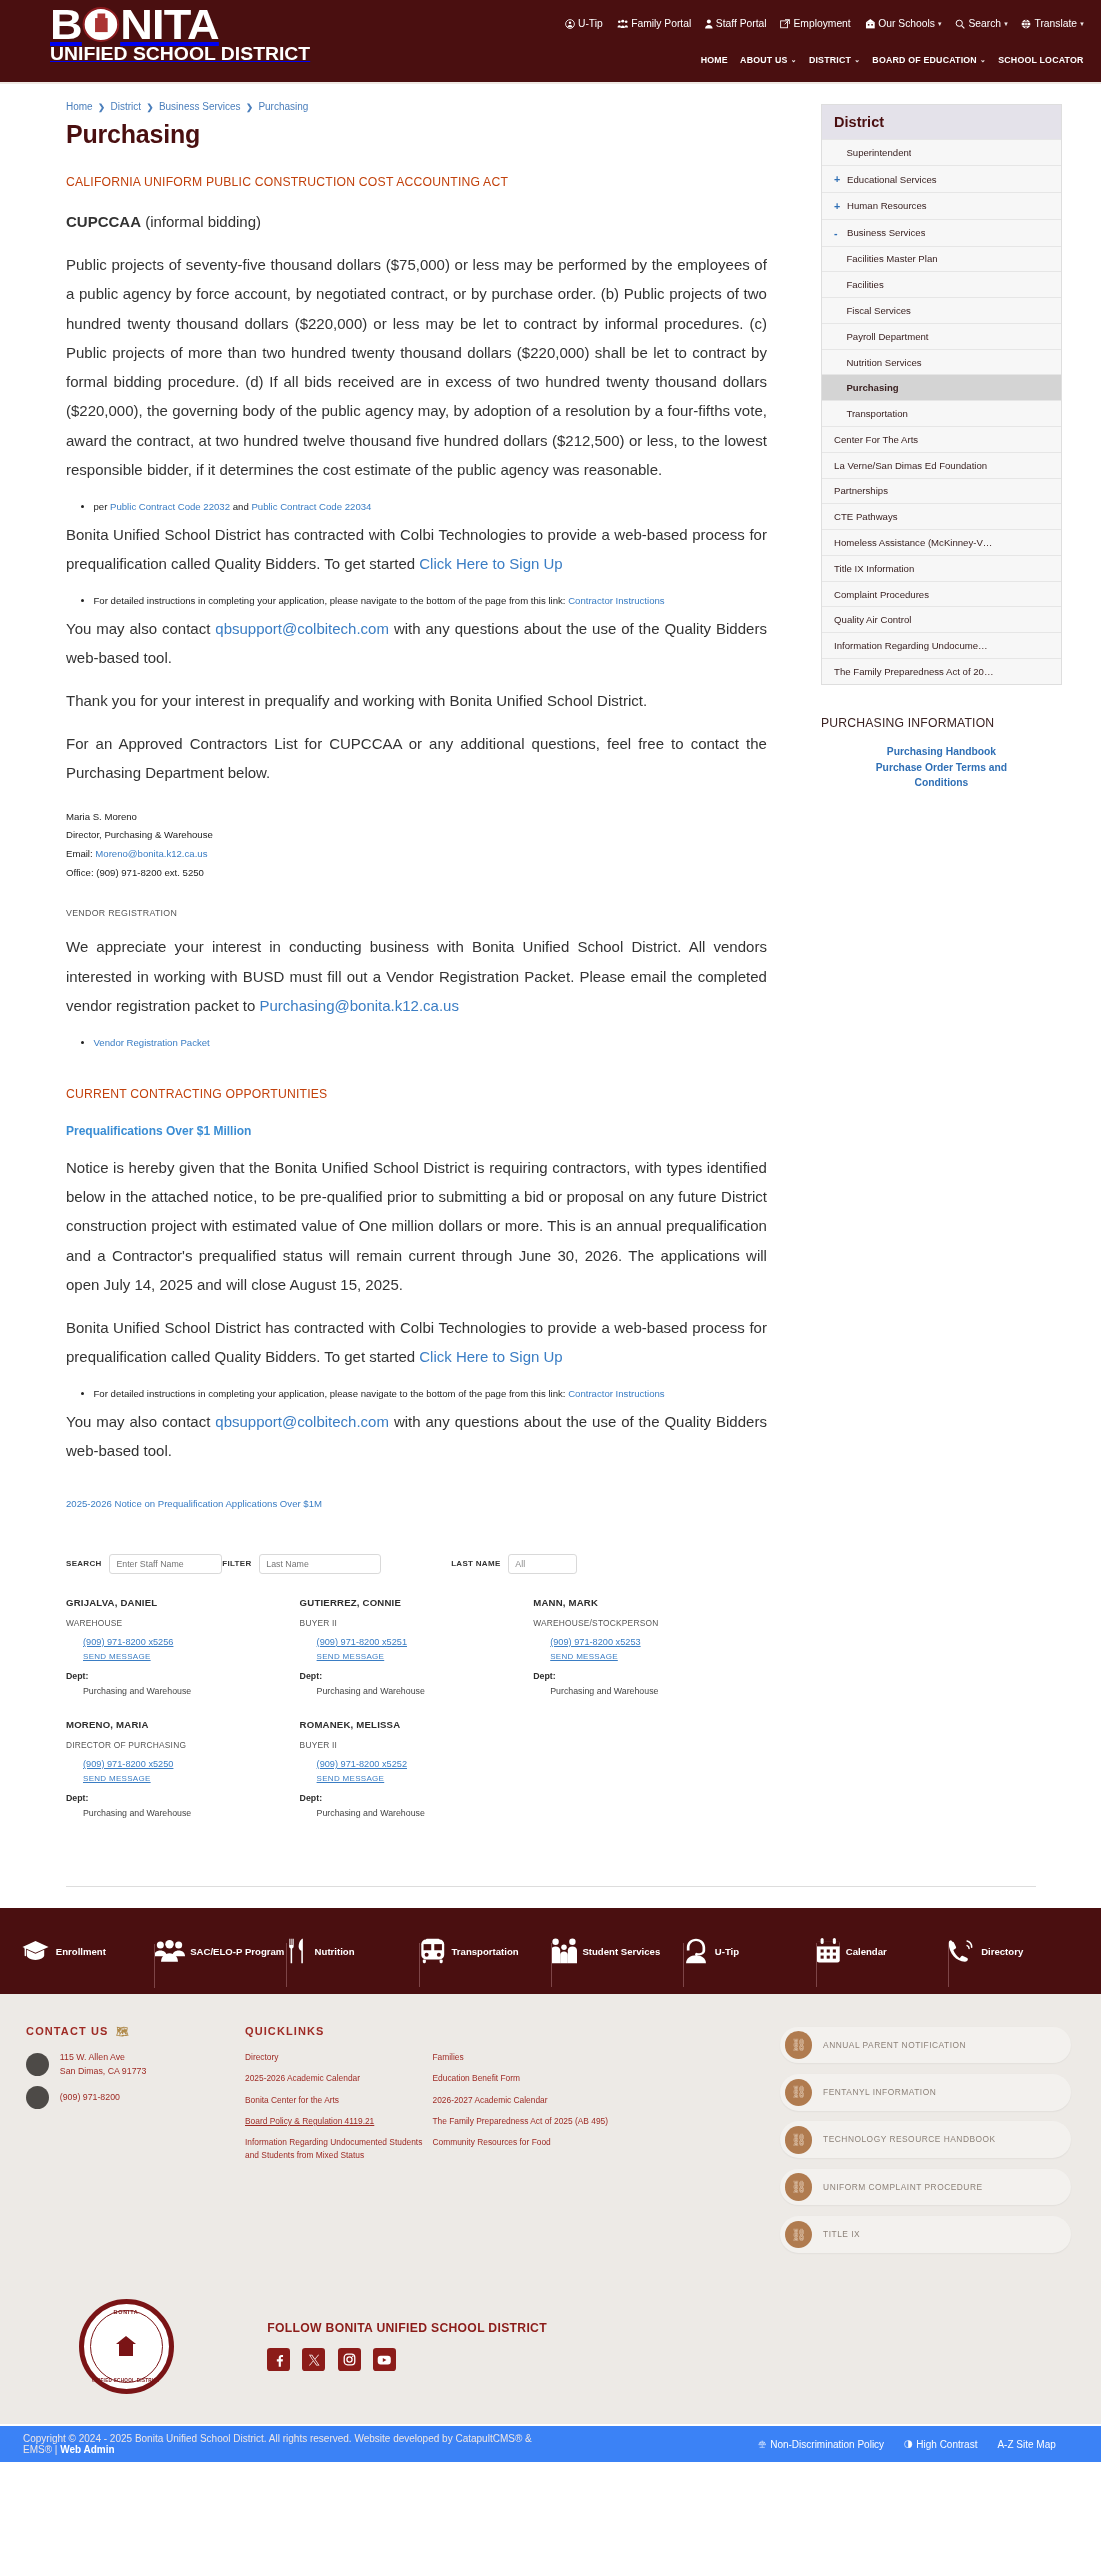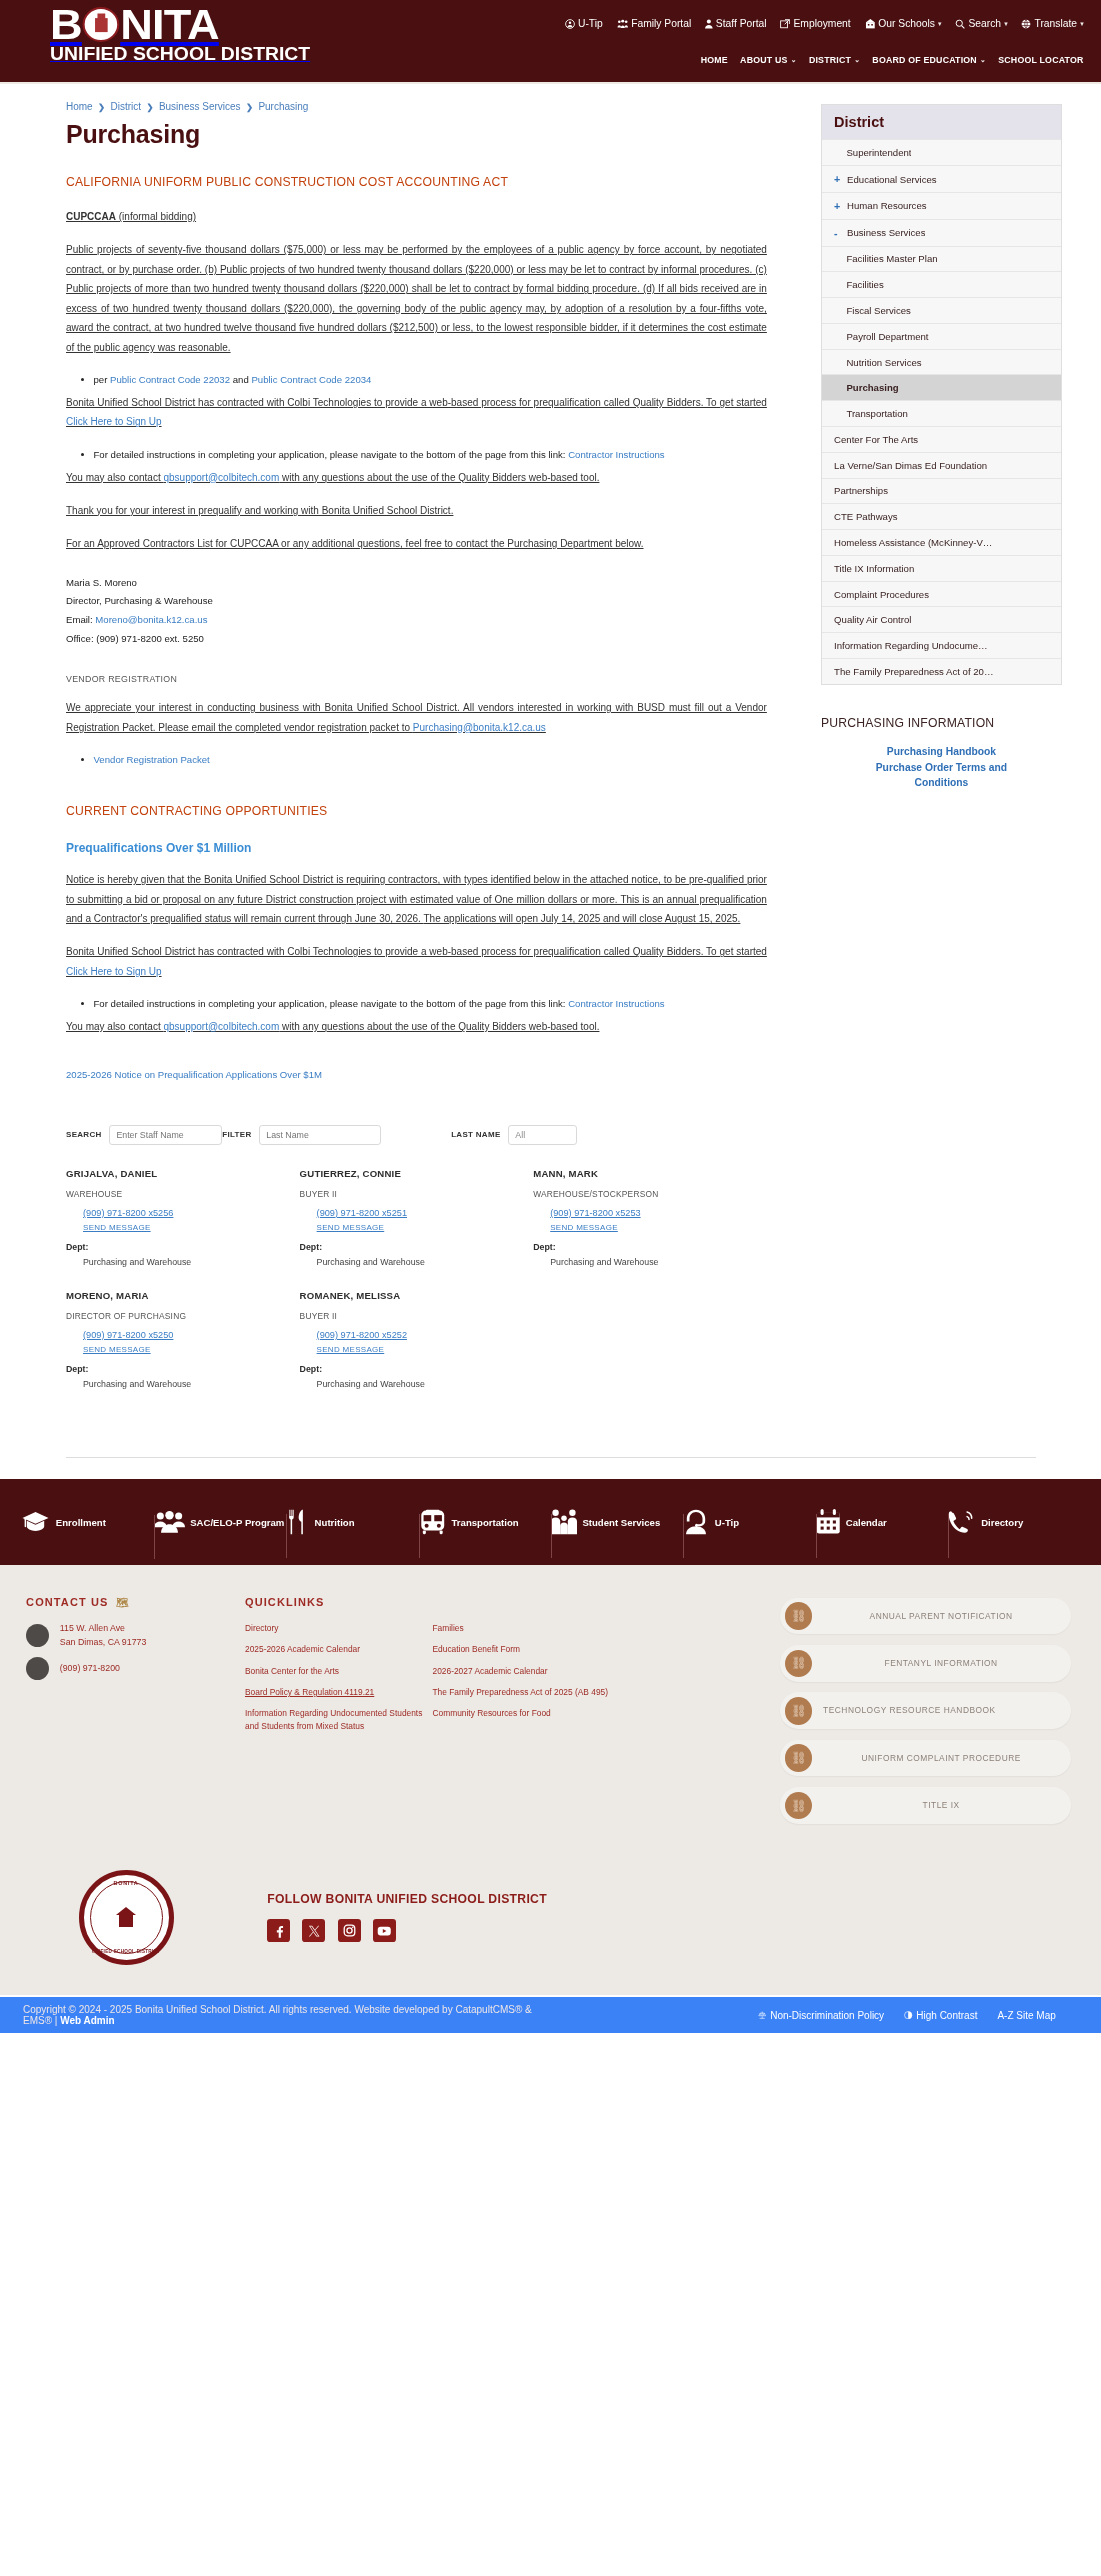--- a/index.html
+++ b/index.html
@@ -88,21 +88,21 @@
     font-size: 25px; color:#4a0f10; font-weight:bold;
     margin: 3.1px 0 26px 0; letter-spacing:-0.2px;
   }
 
   h2.sec-head {
     font-size: 12.2px; font-weight: normal; color:#c2410c;
     letter-spacing: 0.2px; margin: 0 0 18.4px 0;
   }
   h2.sec-head.spaced { margin-top: 34px; }
 
-  p.body { font-size: 10px; line-height: 1.95; color:#333; margin: 0 0 13.8px 0; text-align: justify; text-decoration: underline;}
+  p.body { font-size: 15px; line-height: 1.95; color:#333; margin: 0 0 13.8px 0; text-align: justify;}
   .bold { font-weight: bold; }
   a.link { color:#3a7dc4; text-decoration:none; }
 
   ul.bullets { margin: 0 0 3.1px 0; padding-left: 27.5px; }
   ul.bullets li { font-size:9.6px; line-height:1.95; margin-bottom:1.5px; }
 
   .contact-block { font-size: 9.6px; line-height: 1.95; margin: 20px 0 26px 0;}
   .vendor-head { font-size:8.8px; color:#555; letter-spacing:0.3px; margin: 26px 0 13.8px 0;}
 
   h3.blue-head { color:#3a8dd4; font-size:12px; font-weight:bold; margin: 23px 0 15.3px 0;}
@@ -192,21 +192,21 @@
     display:flex; align-items:center; gap:10.7px;
     background:#f3f1ee; border-radius: 18.4px; padding: 4.6px 12.2px 4.6px 4.6px;
     margin-bottom: 10.7px; width: 291px; margin-left: auto; margin-right: 7.7px;
     box-shadow: 0 0.8px 1.5px rgba(0,0,0,.06);
     text-decoration:none;
   }
   .f-btn .b-ic {
     width:27.5px; height:27.5px; border-radius:50%; background:#b07b4f; flex:0 0 auto;
     display:flex; align-items:center; justify-content:center; color:#e7d3c0; font-size:12.2px;
   }
-  .f-btn .b-lbl { color:#8c8178; font-size:8.4px; letter-spacing:0.5px; line-height:1.5; flex:1; text-align:center;}
+  .f-btn .b-lbl { color:#8c8178; font-size:8.4px; letter-spacing:0.5px; line-height:1.5; flex:1; text-align:left;}
 
   
   .follow-row { display:flex; align-items:center; padding: 35px 0 7.7px 0; }
   .seal-wrap { width: 252px; display:flex; justify-content:center; }
   .seal {
     width: 95px; height:95px; border-radius:50%;
     background: #fff; border: 5.4px solid #7a1416;
     display:flex; align-items:center; justify-content:center;
     position:relative; color:#7a1416; font-size:6.1px; font-weight:bold; text-align:center;
   }

